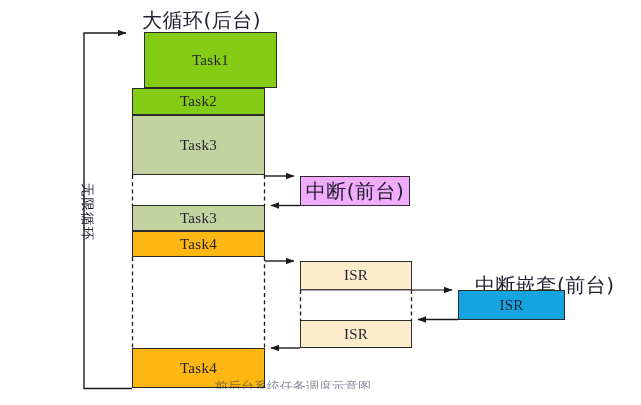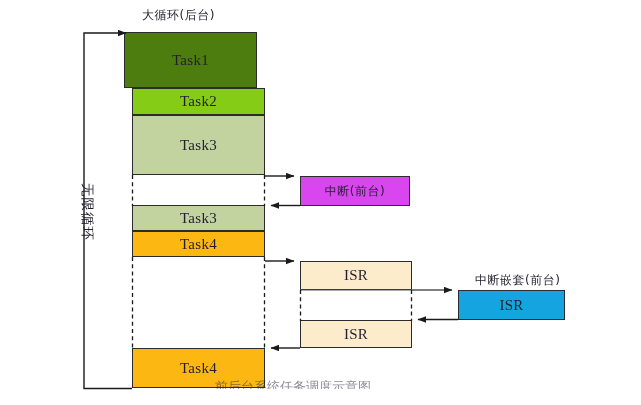--- a/index.html
+++ b/index.html
@@ -34,21 +34,21 @@
     white-space: nowrap;
   }
   .label {
     position: absolute;
     font-size: 15px;
     color: #231f2e;
     white-space: nowrap;
   }
   .cjk {
     font-family: "DejaVu Sans", "Liberation Sans", sans-serif;
-    font-size: 12px;
+    font-size: 20px;
     letter-spacing: 0.5px;
   }
   .vlabel {
     position: absolute;
     font-family: "DejaVu Sans", "Liberation Sans", sans-serif;
     font-size: 13.5px;
     letter-spacing: 1px;
     white-space: nowrap;
     transform-origin: 0 0;
     color: #231f2e;
@@ -76,33 +76,33 @@
 </style>
 </head>
 <body>
 
 <div id="canvas">
 
   <div class="label cjk" style="left:142px; top:7px;">大循环(后台)</div>
 
   <div class="vlabel" style="left:96px; top:183px; transform: rotate(90deg);">无限循环</div>
 
-  <div class="box" style="left:124px; top:32px;  width:133px; height:56px; background:#4d7c0f;">Task1</div>
+  <div class="box" style="left:144px; top:32px;  width:133px; height:56px; background:#84cc16;">Task1</div>
 
   <div class="box" style="left:132px; top:88px;  width:133px; height:27px; background:#84cc16;">Task2</div>
 
   <div class="box" style="left:132px; top:115px; width:133px; height:60px; background:#c3d3a0;">Task3</div>
 
   <div class="box" style="left:132px; top:205px; width:133px; height:26px; background:#c3d3a0;">Task3</div>
 
   <div class="box" style="left:132px; top:231px; width:133px; height:26px; background:#fcb713;">Task4</div>
 
   <div class="box" style="left:132px; top:348px; width:133px; height:40px; background:#fcb713;">Task4</div>
 
-  <div class="box cjk" style="left:300px; top:176px; width:110px; height:30px; background:#d946ef;">中断(前台)</div>
+  <div class="box cjk" style="left:300px; top:176px; width:110px; height:30px; background:#f0abfc;">中断(前台)</div>
 
   <div class="box" style="left:300px; top:261px; width:112px; height:29px; background:#fdeccb;">ISR</div>
 
   <div class="box" style="left:300px; top:320px; width:112px; height:28px; background:#fdeccb;">ISR</div>
 
   <div class="label cjk" style="left:449px; top:272px;margin-left:26px;">中断嵌套(前台)</div>
 
   <div class="box" style="left:458px; top:290px; width:107px; height:30px; background:#14a5e0;">ISR</div>
 
   <div class="bottom-cut">前后台系统任务调度示意图</div>

